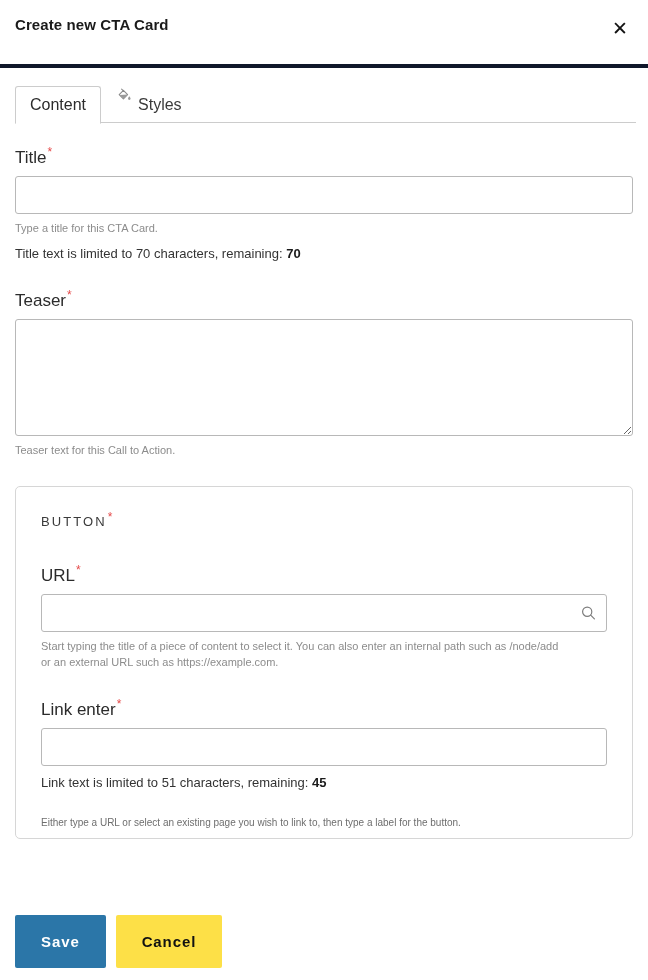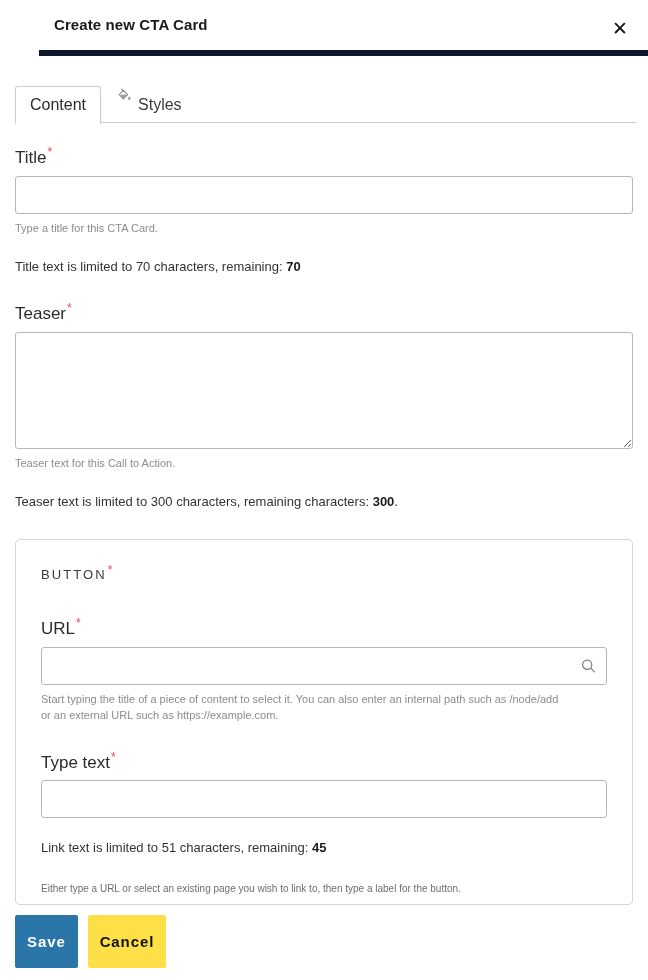--- a/index.html
+++ b/index.html
@@ -15,23 +15,22 @@
     position: relative;
     width: 648px;
     height: 980px;
     background: #ffffff;
     overflow: hidden;
   }
 
   
   .dialog-header {
     position: relative;
-    height: 56px;
-    border-bottom: 6px solid #0f172a;
-    margin-left: 39px;
+    height: 68px;
+    border-bottom: 4px solid #0f172a;
   }
   .dialog-title {
     position: absolute;
     left: 15px;
     top: 16px;
     font-size: 15px;
     font-weight: bold;
     color: #1a1a1a;
     letter-spacing: 0.1px;
   }
@@ -134,21 +133,21 @@
 
   .help-text {
     font-size: 11px;
     color: #8c8c8c;
     margin-top: 7px;
     line-height: 1.45;
   }
   .count-text {
     font-size: 13px;
     color: #333333;
-    margin-top: 21px;
+    margin-top: 8px;
     line-height: 1.45;
   }
   .count-text b { font-weight: bold; color: #1a1a1a; }
 
   
   .fieldset {
     margin: 0 15px;
     border: 1px solid #d6d6d6;
     border-radius: 5px;
     padding: 24px 25px 7px 25px;
@@ -192,21 +191,21 @@
     gap: 10px;
   }
   .btn {
     border: none;
     border-radius: 2px;
     font-family: "Liberation Sans", sans-serif;
     font-size: 15px;
     font-weight: bold;
     letter-spacing: 0.9px;
     cursor: pointer;
-    padding: 0 12px;
+    padding: 0 26px;
     height: 53px;
     line-height: 53px;
   }
   .btn-primary { background: #2b76a8; color: #ffffff; }
   .btn-secondary { background: #fde047; color: #111111; }
 </style>
 </head>
 <body>
 
 <div class="dialog">
@@ -245,23 +244,20 @@
         <span>Title text is limited to 70 characters, remaining: </span><b>70</b><span></span>
       </div>
     </div>
 
     <div class="field-group" style="margin-top:26px;">
       <label class="field-label">
         <span>Teaser</span><span class="req">*</span>
       </label>
       <textarea class="text-input" placeholder="" style=""></textarea>
       <div class="help-text">Teaser text for this Call to Action.</div>
-      <div class="count-text">
-        <span>Teaser text is limited to 300 characters, remaining characters: </span><b>300</b><span>.</span>
-      </div>
     </div>
 
     <div class="fieldset" style="margin-top:27px;">
       <div class="fieldset-legend">
         <span>BUTTON</span><span class="req">*</span>
       </div>
 
       <div>
         <label class="field-label">
           <span>URL</span><span class="req">*</span>
@@ -273,21 +269,21 @@
               <circle cx="7.2" cy="7.2" r="4.6" stroke="#7d7d7d" stroke-width="1.2"></circle>
               <path d="M10.7 10.7 L14.4 14.4" stroke="#7d7d7d" stroke-width="1.2" stroke-linecap="round"></path>
             </svg>
           </span>
         </div>
         <div class="help-text" style="max-width:522px;">Start typing the title of a piece of content to select it. You can also enter an internal path such as /node/add or an external URL such as https://example.com.</div>
       </div>
 
       <div style="margin-top:27px;">
         <label class="field-label">
-          <span>Type text</span><span class="req">*</span>
+          <span>Link enter</span><span class="req">*</span>
         </label>
         <input class="text-input" type="text" placeholder="" style="">
         <div class="count-text">
           <span>Link text is limited to 51 characters, remaining: </span><b>45</b><span></span>
         </div>
       </div>
 
       <div class="fieldset-note">Either type a URL or select an existing page you wish to link to, then type a label for the button.</div>
     </div>
 

